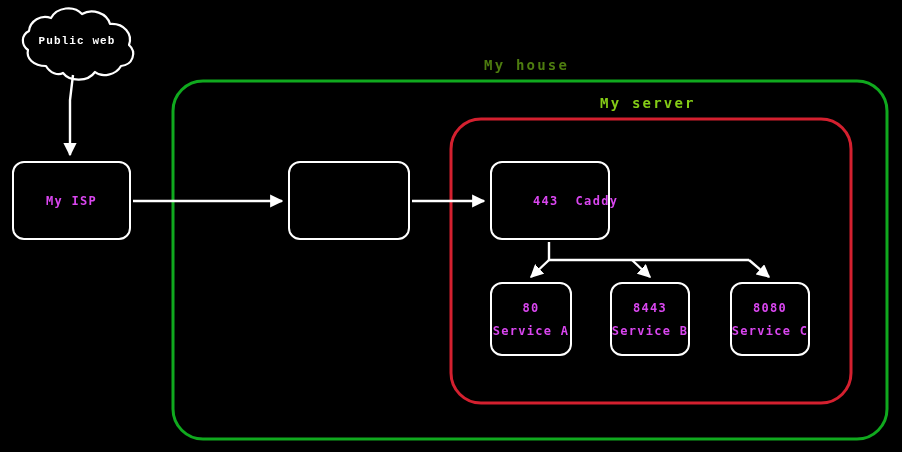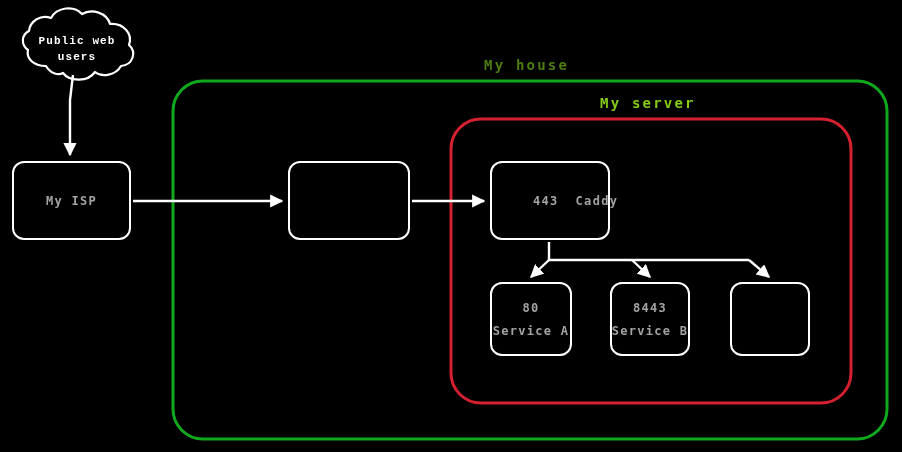--- a/index.html
+++ b/index.html
@@ -55,21 +55,21 @@
     border: 2px solid #ffffff;
     border-radius: 12px;
     background: transparent;
   }
   .node-text {
     position: absolute;
     display: flex;
     flex-direction: column;
     align-items: center;
     justify-content: center;
-    color: #a3a3a3;
+    color: #d946ef;
     font-family: "DejaVu Sans Mono", "Liberation Mono", monospace;
     font-size: 12px;
     font-weight: bold;
     letter-spacing: 1.3px;
     white-space: pre;
     pointer-events: none;
   }
   .port-line { display: block; }
   .name-line { display: block; margin-top: 9px; }
   .inline-row { display: block; }
@@ -115,21 +115,20 @@
     <line x1="632" y1="260" x2="650" y2="277" stroke="#ffffff" stroke-width="2.4" marker-end="url(#arrowWhite)"></line>
 
     <line x1="749" y1="260" x2="769" y2="277" stroke="#ffffff" stroke-width="2.4" marker-end="url(#arrowWhite)"></line>
   </svg>
 
   <div class="zone-label" style="left:484px; top:57px; color:#4d7c0f;">My house</div>
 
   <div class="zone-label" style="left:600px; top:95px; color:#84cc16;">My server</div>
 
   <div class="txt cloud-label" style="left:14px; top:33px; width:126px;">Public web</div>
-  <div class="txt cloud-label" style="left:14px; top:49px; width:126px;">users</div>
 
   <div class="node-box" style="left:12px; top:161px; width:119px; height:79px;"></div>
   <div class="node-text" style="left:12px; top:161px; width:119px; height:79px;">
     <span class="inline-row">My ISP</span>
   </div>
 
   <div class="node-box" style="left:288px; top:161px; width:122px; height:79px;"></div>
 
   <div class="node-box" style="left:490px; top:161px; width:120px; height:79px;"></div>
   <div class="node-text" style="left:490px; top:161px; width:120px; height:79px;">
@@ -144,14 +143,18 @@
     <span class="name-line">Service A</span>
   </div>
 
   <div class="node-box" style="left:610px; top:282px; width:80px; height:74px;"></div>
   <div class="node-text" style="left:610px; top:282px; width:80px; height:74px;">
     <span class="port-line">8443</span>
     <span class="name-line">Service B</span>
   </div>
 
   <div class="node-box" style="left:730px; top:282px; width:80px; height:74px;"></div>
+  <div class="node-text" style="left:730px; top:282px; width:80px; height:74px;">
+    <span class="port-line">8080</span>
+    <span class="name-line">Service C</span>
+  </div>
 
 </div>
 
 </body></html>

